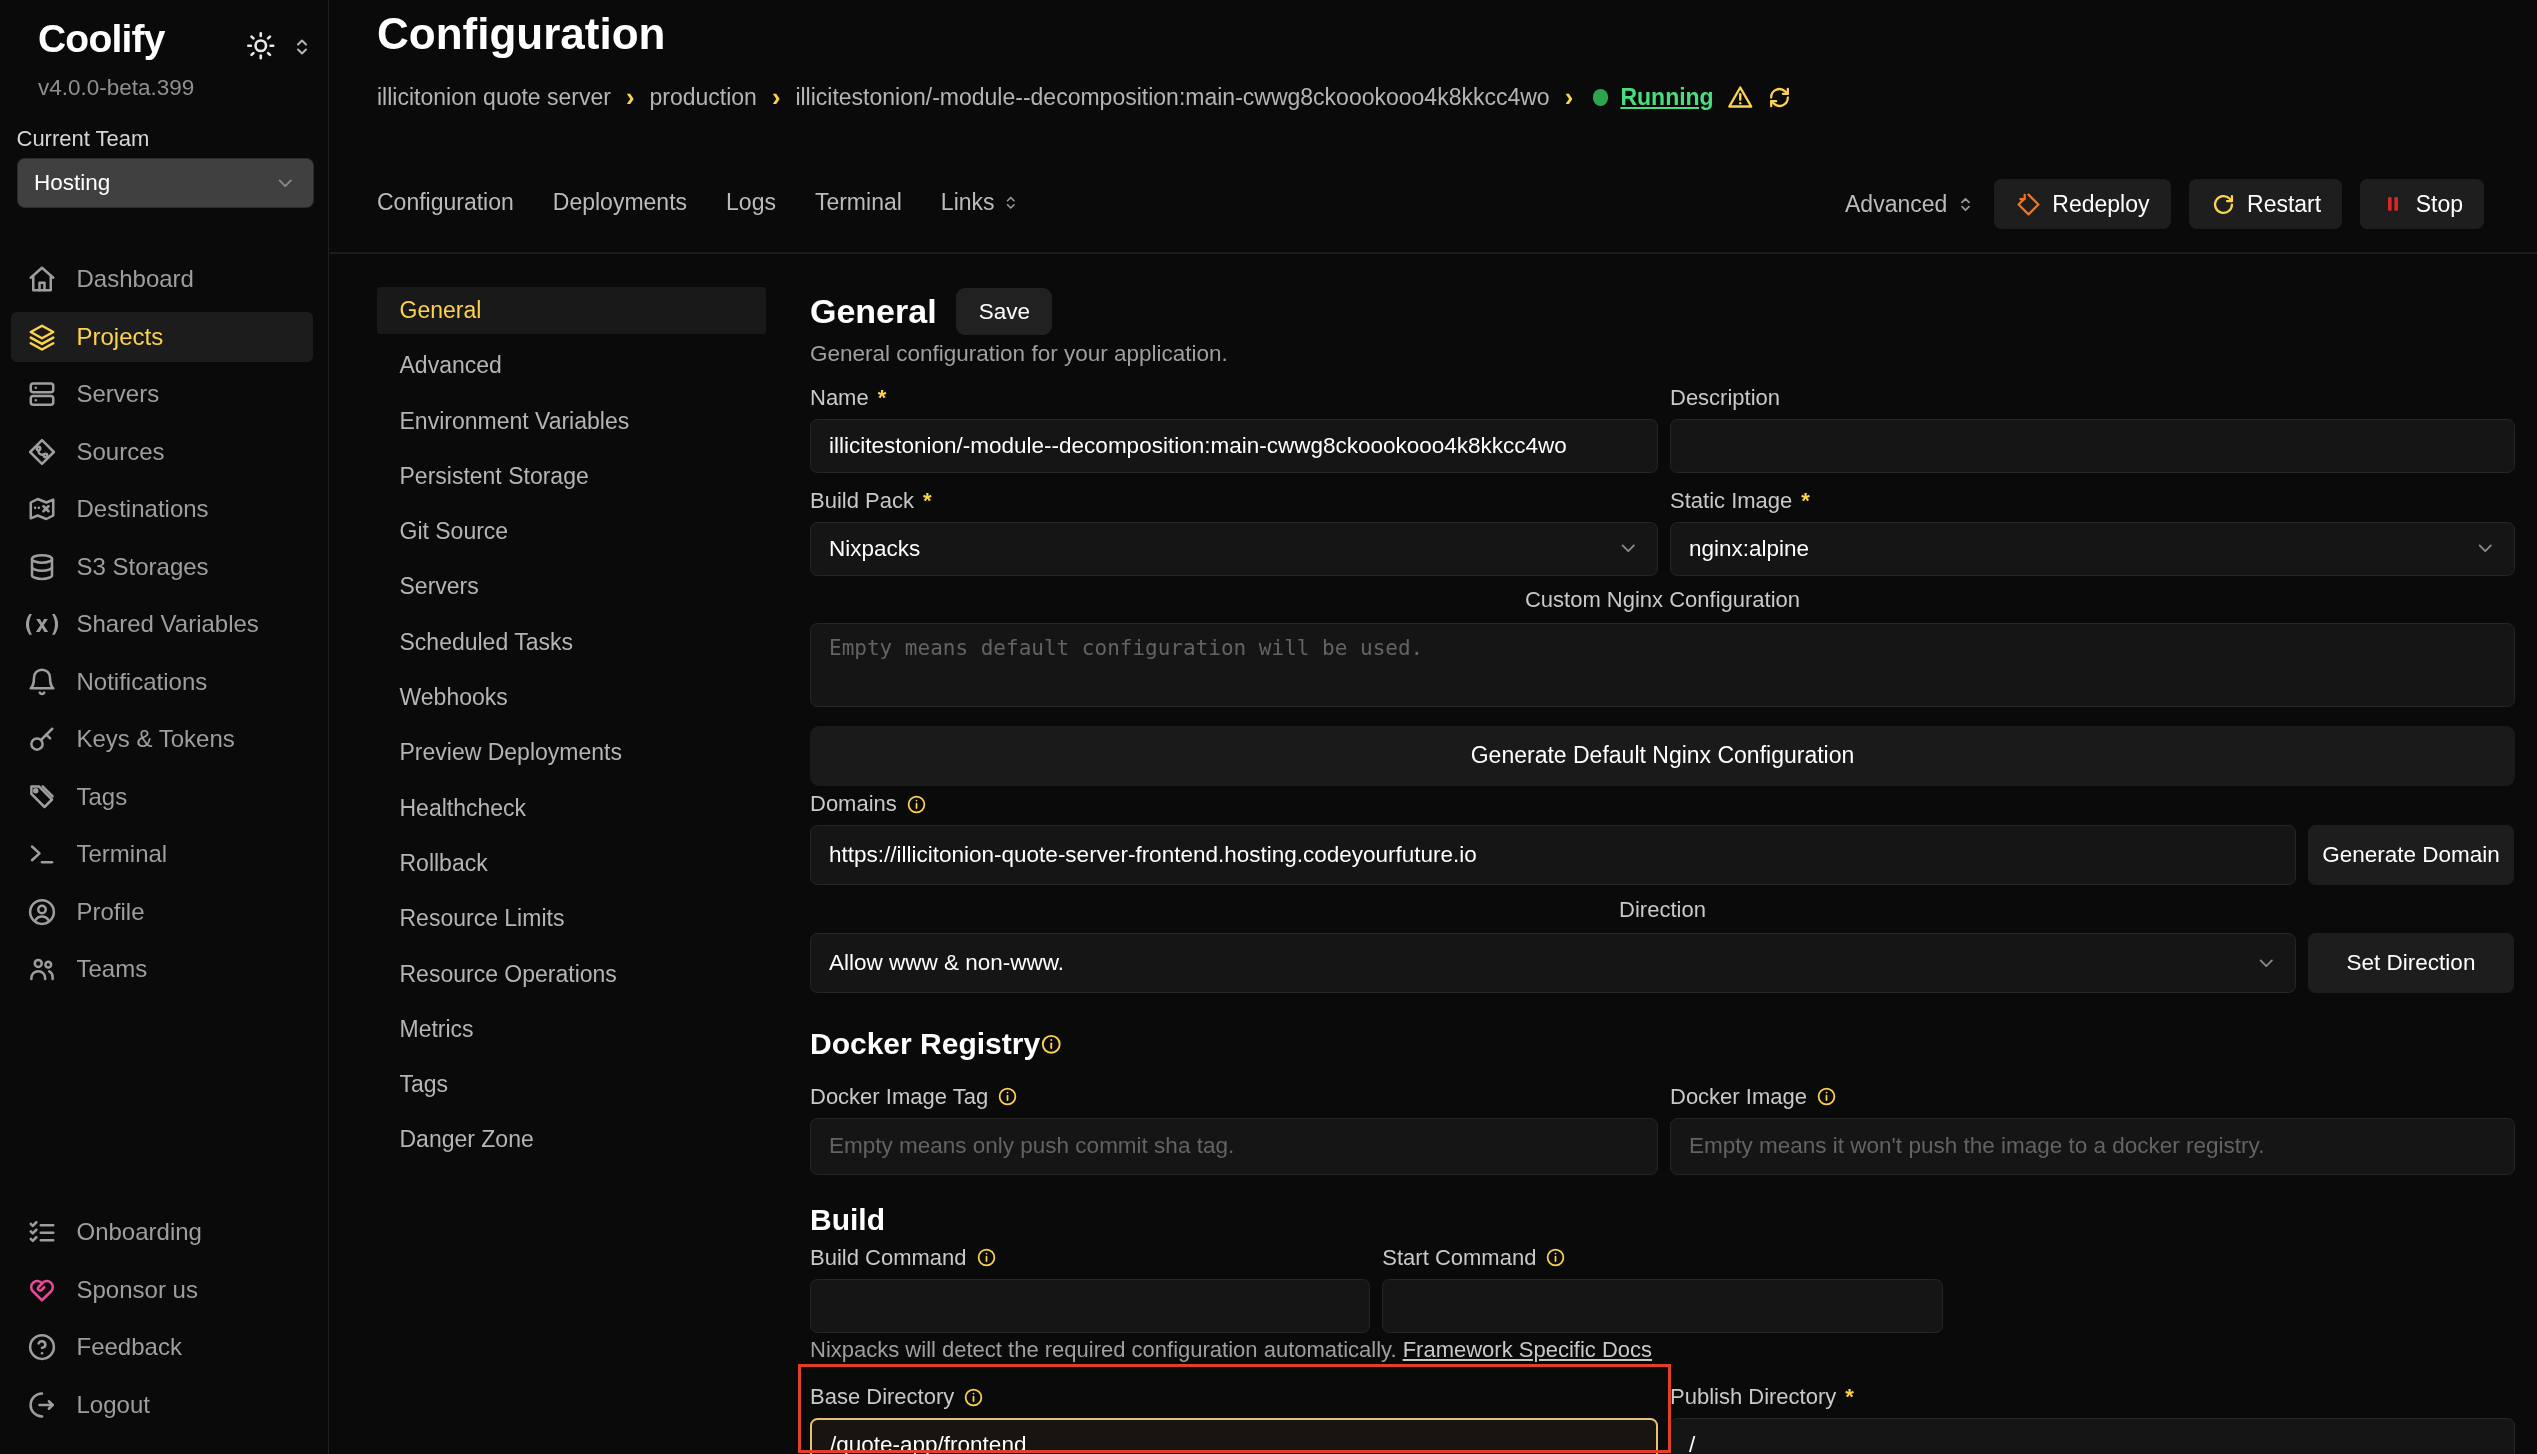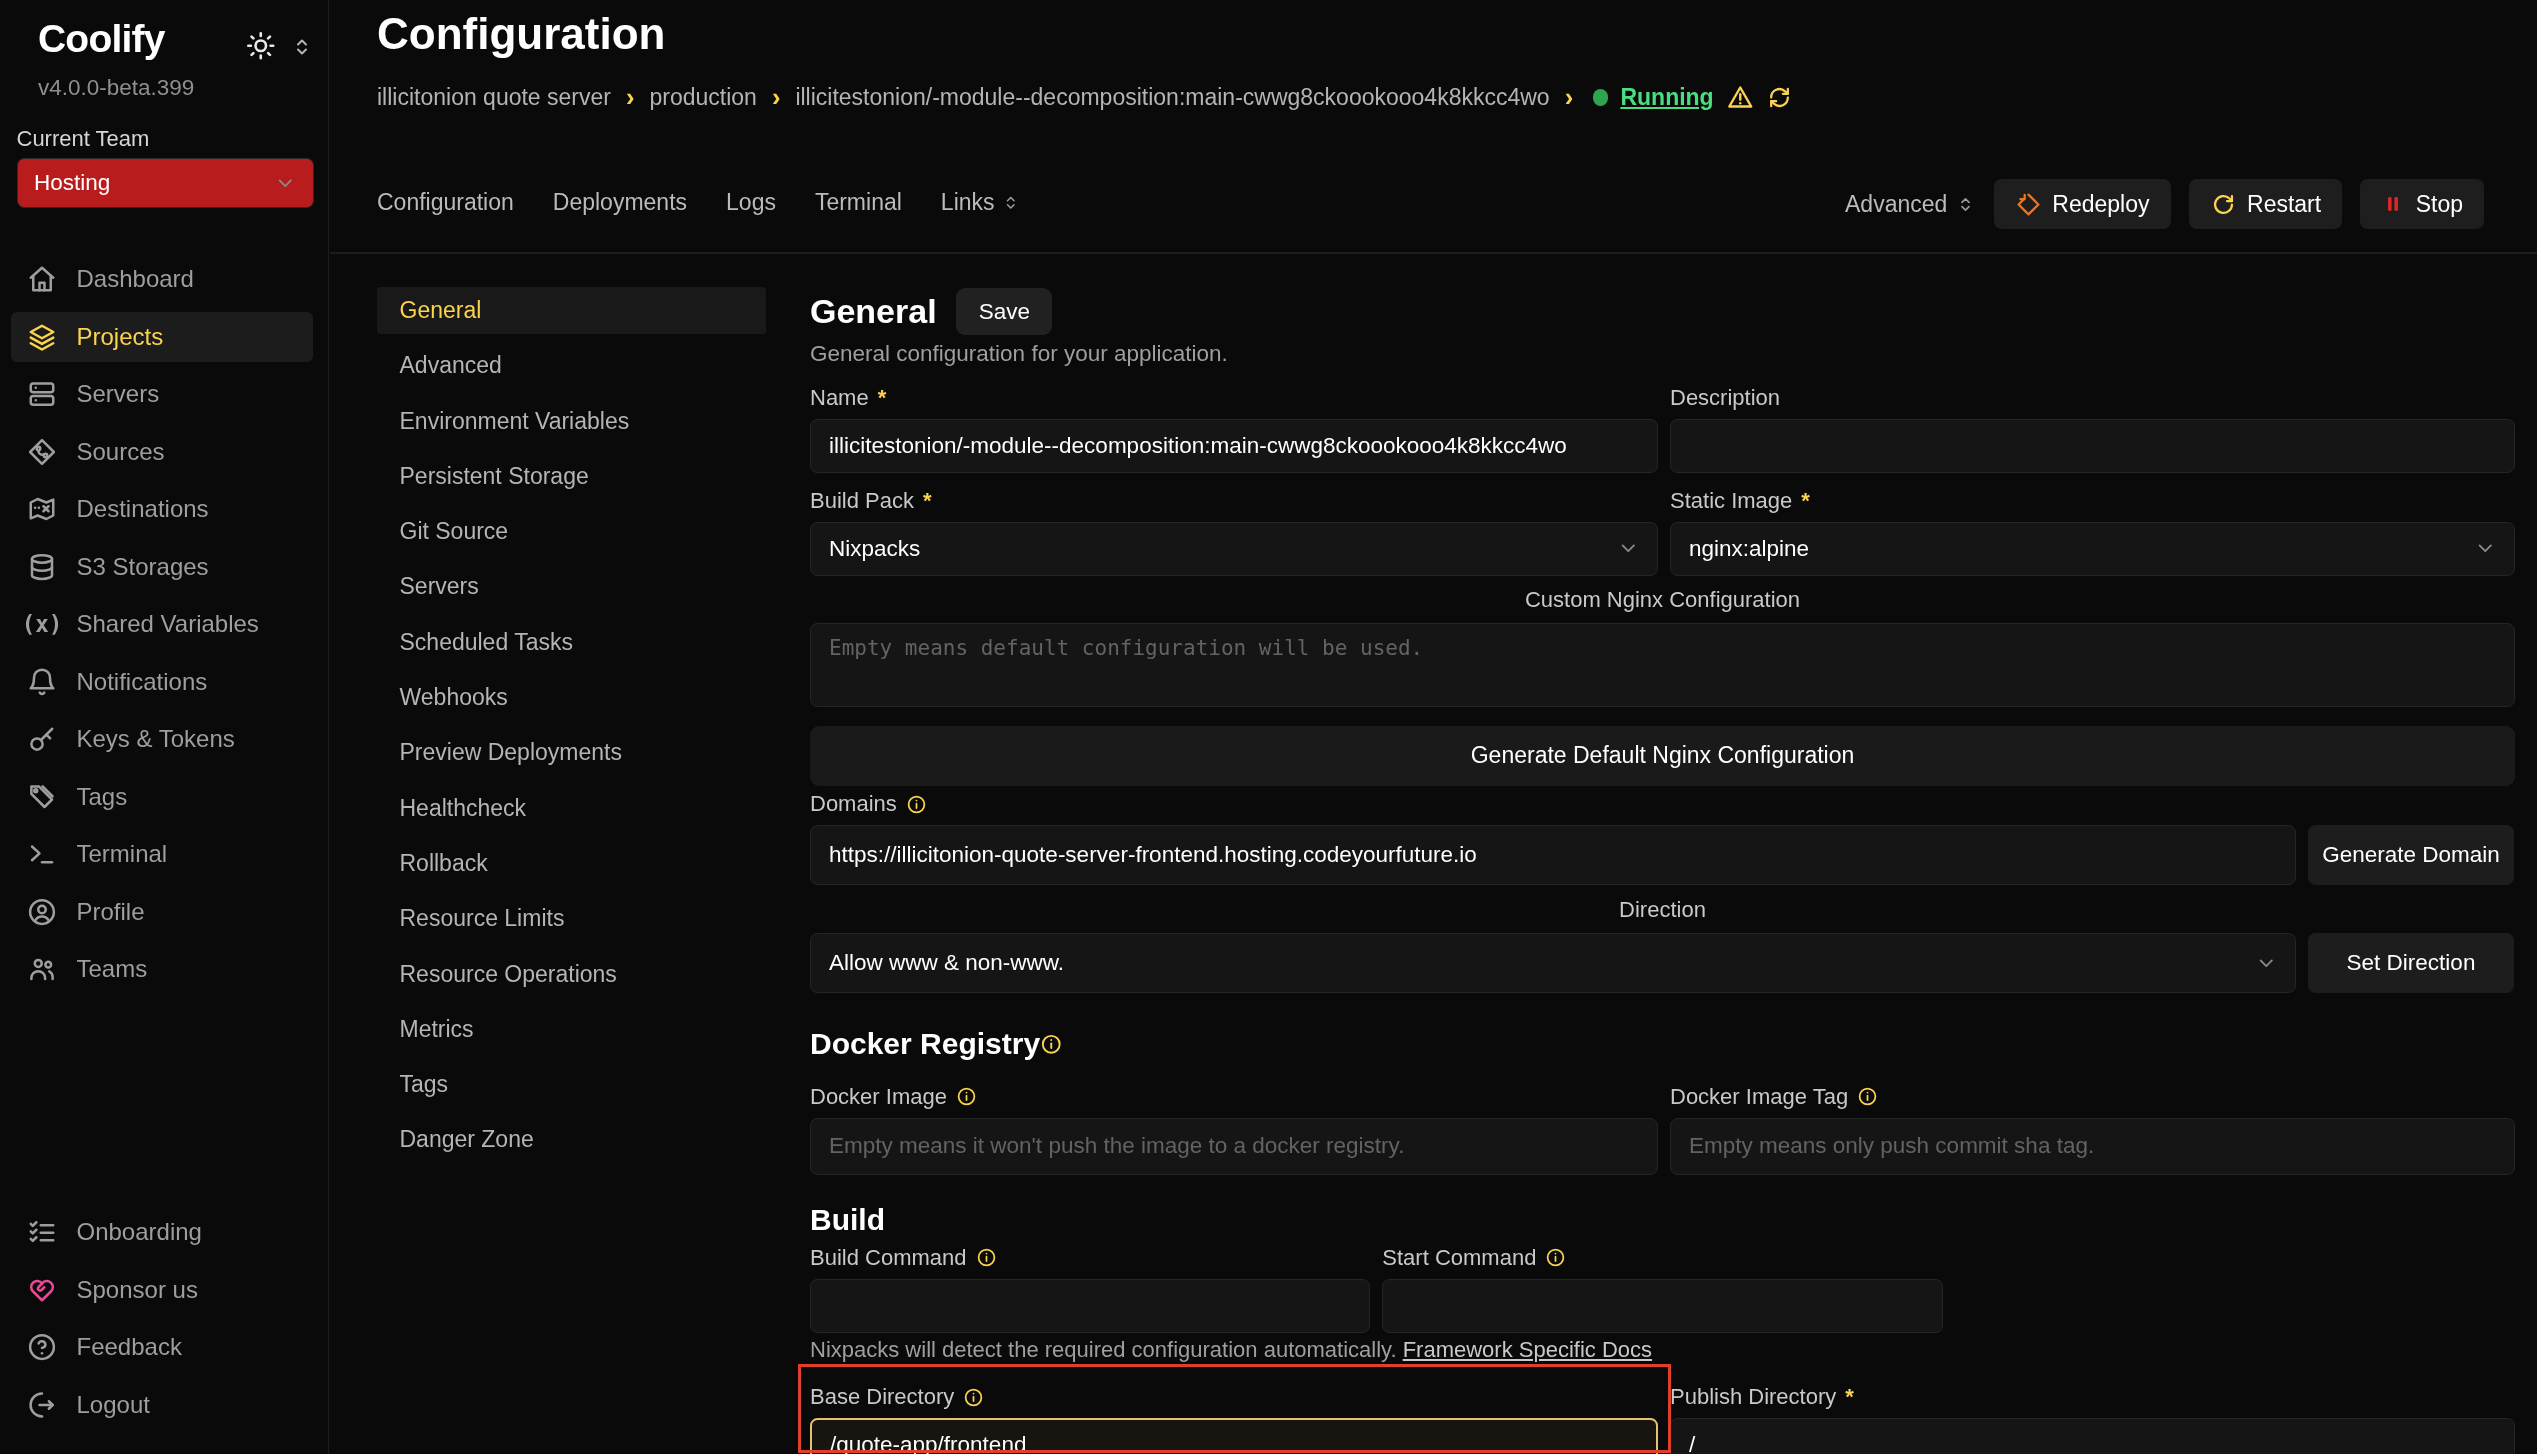--- a/index.html
+++ b/index.html
@@ -11,21 +11,21 @@
   .ic.fill svg { fill:currentColor; stroke:none; }
   .ic.txt { font-family:"DejaVu Sans Mono", monospace; font-weight:bold; align-items:center; justify-content:center; }
 
   
   aside { position:absolute; left:0; top:0; width:329px; height:100%; border-right:1.5px solid #1e1e1e; }
   #logo { position:absolute; left:38px; top:16.5px; font-size:39px; font-weight:800; letter-spacing:-0.8px; cursor:pointer; }
   #sun { position:absolute; left:245px; top:30px; width:31.5px; height:31.5px; color:#e8e8e8; cursor:pointer; }
   #theme-chev { position:absolute; left:290px; top:35px; width:24px; height:24px; color:#b5b5b5; cursor:pointer; }
   #version { position:absolute; left:38px; top:75px; font-size:22.5px; color:#8f8f8f; }
   #team-label { position:absolute; left:16.5px; top:126px; font-size:22px; color:#d6d6d6; }
-  #team-select { position:absolute; left:16.5px; top:158px; width:297px; height:50px; background:#b91c1c;
+  #team-select { position:absolute; left:16.5px; top:158px; width:297px; height:50px; background:#404040;
     border:1.5px solid #2b2b2b; border-radius:7.5px; display:flex; align-items:center; justify-content:space-between;
     padding:0 16.5px; font-size:22.5px; cursor:pointer; }
   #team-select .ic { width:22.5px; height:22.5px; color:#8a8a8a; }
   nav#side-nav { position:absolute; left:0; top:254px; right:4.5px; }
   #side-footer { position:absolute; left:0; top:1207px; right:4.5px; }
   .snav-item { height:50px; margin:0 10.5px 7.5px 10.5px; display:flex; align-items:center; gap:19.5px;
     padding-left:16.5px; color:#9e9e9e; font-size:24px; border-radius:6px; cursor:pointer; }
   .snav-item .ic { width:30px; height:30px; }
   .snav-item.active { background:#1c1c1c; color:#fcd34d; }
   .snav-item.pink .ic { color:#ec4899; }
@@ -516,44 +516,44 @@
           <svg viewBox="0 0 24 24">
             <circle cx="12" cy="12" r="9"></circle>
             <path d="M12 11v5"></path>
             <path d="M12 7.5h.01"></path>
           </svg>
         </span>
     </div>
     <div class="grid2 mt28">
       <div>
         <div class="label">
+          <span>Docker Image Tag</span>
+          <span class="ic">
+              <svg viewBox="0 0 24 24">
+                <circle cx="12" cy="12" r="9"></circle>
+                <path d="M12 11v5"></path>
+                <path d="M12 7.5h.01"></path>
+              </svg>
+            </span>
+        </div>
+        <input class="field" style="height: 57px;" placeholder="Empty means only push commit sha tag.">
+      </div>
+      <div>
+        <div class="label">
           <span>Docker Image</span>
           <span class="ic">
               <svg viewBox="0 0 24 24">
                 <circle cx="12" cy="12" r="9"></circle>
                 <path d="M12 11v5"></path>
                 <path d="M12 7.5h.01"></path>
               </svg>
             </span>
         </div>
         <input class="field" style="height: 57px;" placeholder="Empty means it won't push the image to a docker registry.">
       </div>
-      <div>
-        <div class="label">
-          <span>Docker Image Tag</span>
-          <span class="ic">
-              <svg viewBox="0 0 24 24">
-                <circle cx="12" cy="12" r="9"></circle>
-                <path d="M12 11v5"></path>
-                <path d="M12 7.5h.01"></path>
-              </svg>
-            </span>
-        </div>
-        <input class="field" style="height: 57px;" placeholder="Empty means only push commit sha tag.">
-      </div>
     </div>
 
     <div class="h3row mt38">
       <h3>Build</h3>
     </div>
     <div class="grid3 mt7">
       <div>
         <div class="label">
           <span>Build Command</span>
           <span class="ic">

